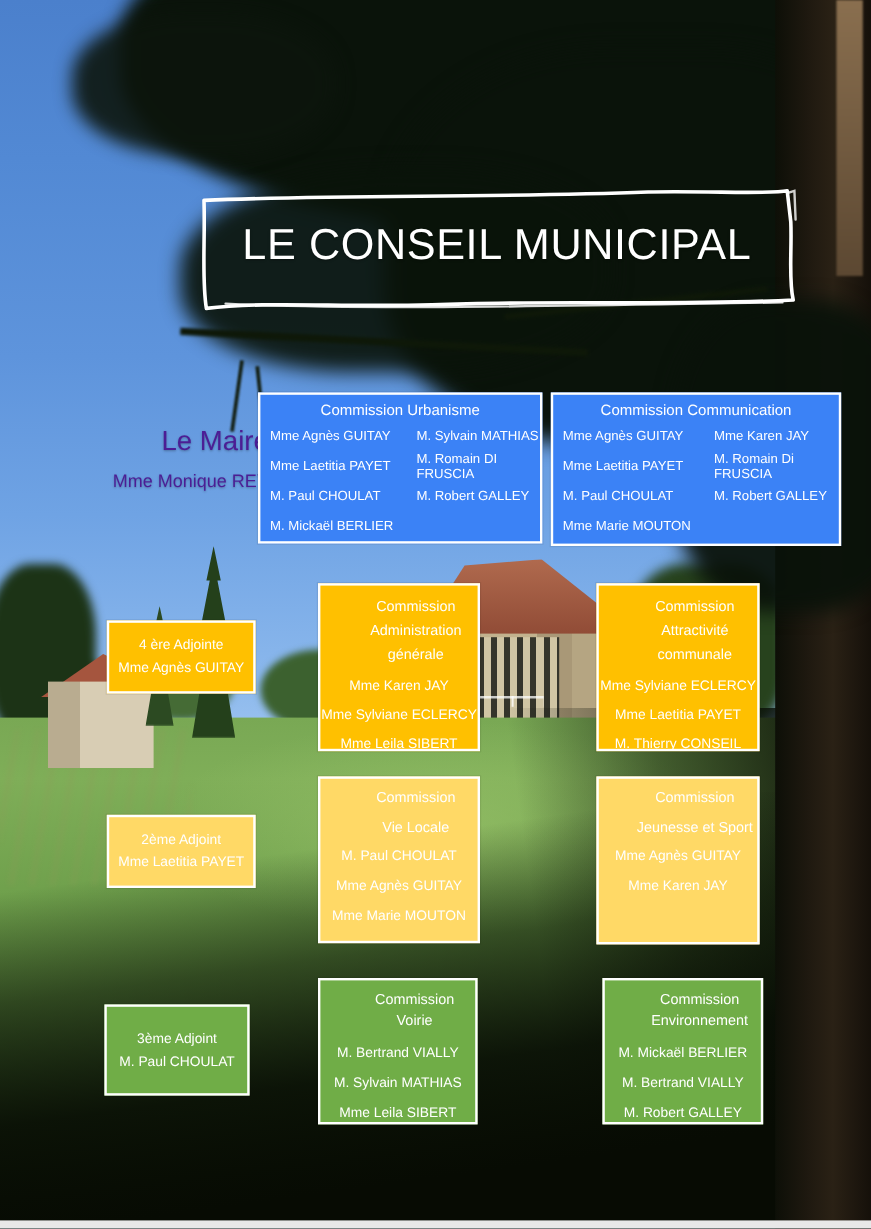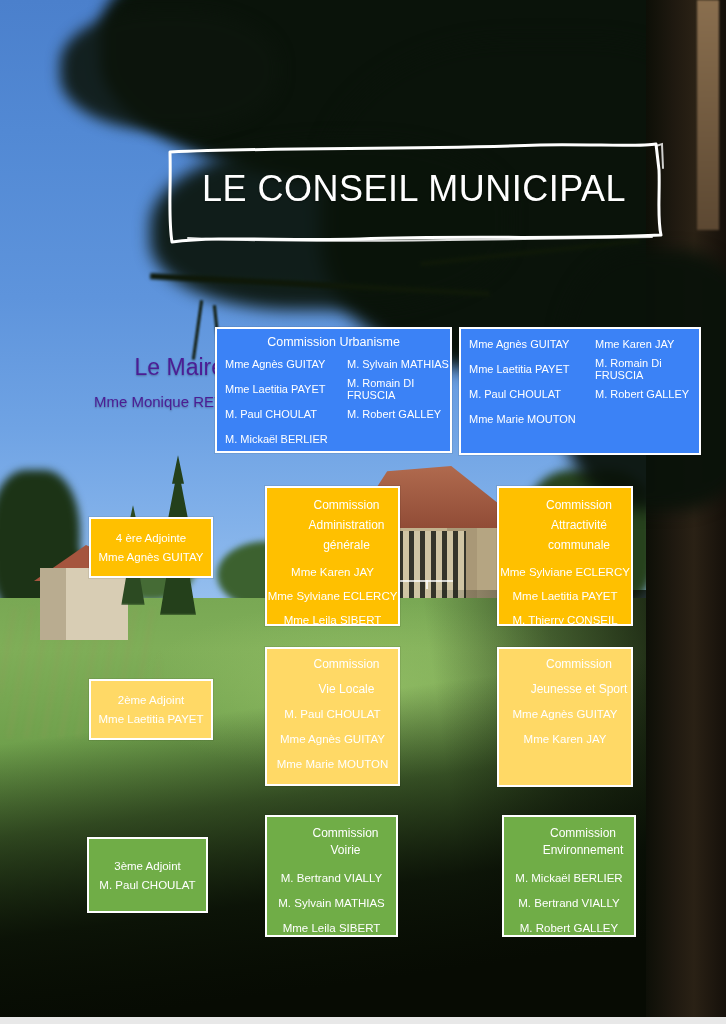--- a/index.html
+++ b/index.html
@@ -62,21 +62,21 @@
     background:linear-gradient(262deg,rgba(8,13,5,.9) 10%,rgba(8,13,5,.5) 45%,transparent 75%);}
   .shade-bottom{left:0;top:660px;width:726px;height:364px;
     background:linear-gradient(172deg,rgba(10,16,6,0) 18%,rgba(10,16,6,.55) 38%,rgba(7,12,4,.92) 60%,#070b03 80%);}
   .trunk{left:646px;top:0;width:80px;height:1024px;
     background:linear-gradient(90deg,#0d0f07,#1f1910 35%,#2a2115 60%,#15100a);}
   .trunk-light{left:697px;top:0;width:22px;height:230px;filter:blur(1px);
     background:linear-gradient(180deg,#8a6f4f,#5c4832);}
   .bottom-strip{left:0;top:1017px;width:726px;height:7px;background:#e8e8e8;}
 
   
-  .title-wrap{left:160px;top:138px;width:508px;height:110px;text-decoration:underline;}
+  .title-wrap{left:160px;top:153px;width:508px;height:110px;text-decoration:underline;}
   .title-wrap svg{position:absolute;left:0;top:0;}
   .title-text{position:absolute;left:0;top:30px;width:100%;text-align:center;
     color:#fff;font-size:36px;letter-spacing:.5px;
     text-shadow:0 1px 2px rgba(0,0,0,.35);}
 
   
   .maire{left:64px;top:354px;width:160px;text-align:right;color:#4c1d95;
     text-shadow:0 1px 2px rgba(0,0,0,.3);}
   .maire-role{font-size:23px;}
   .maire-name{font-size:15px;margin-top:12px;}
@@ -161,20 +161,21 @@
       <span class="member">Mme Laetitia PAYET</span>
       <span class="member">M. Paul CHOULAT</span>
       <span class="member">M. Mickaël BERLIER</span>
       <span class="member">M. Sylvain MATHIAS</span>
       <span class="member">M. Romain DI FRUSCIA</span>
       <span class="member">M. Robert GALLEY</span>
     </div>
   </div>
 
   <div class="box salmon" style="left:459px;top:327px;width:242px;height:128px">
+    <div class="box-title">Commission Communication</div>
     <div class="two-col c-cols">
       <span class="member">Mme Agnès GUITAY</span>
       <span class="member">Mme Laetitia PAYET</span>
       <span class="member">M. Paul CHOULAT</span>
       <span class="member">Mme Marie MOUTON</span>
       <span class="member">Mme Karen JAY</span>
       <span class="member">M. Romain Di FRUSCIA</span>
       <span class="member">M. Robert GALLEY</span>
     </div>
   </div>

